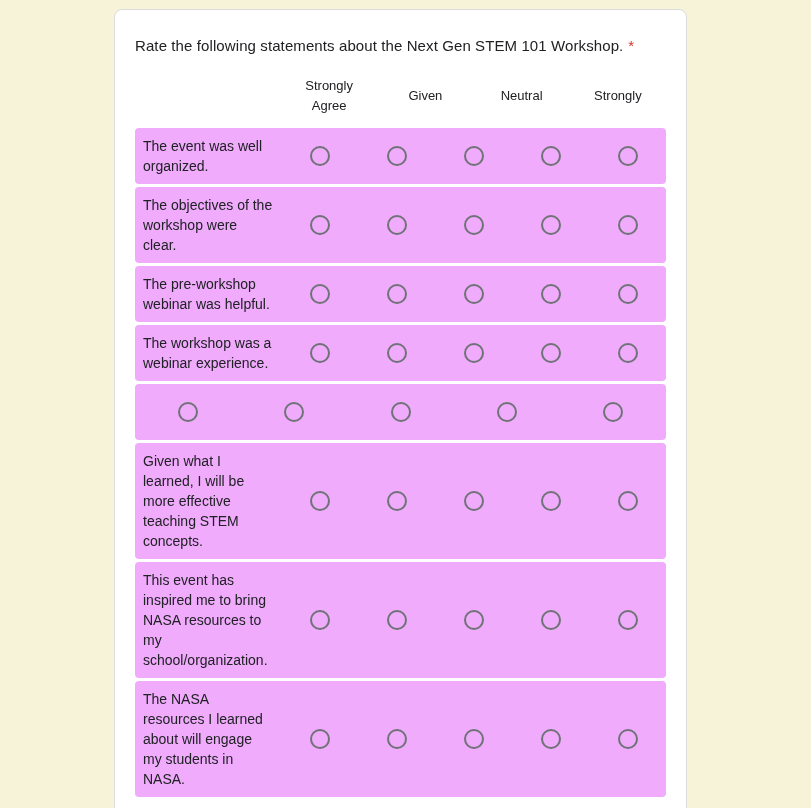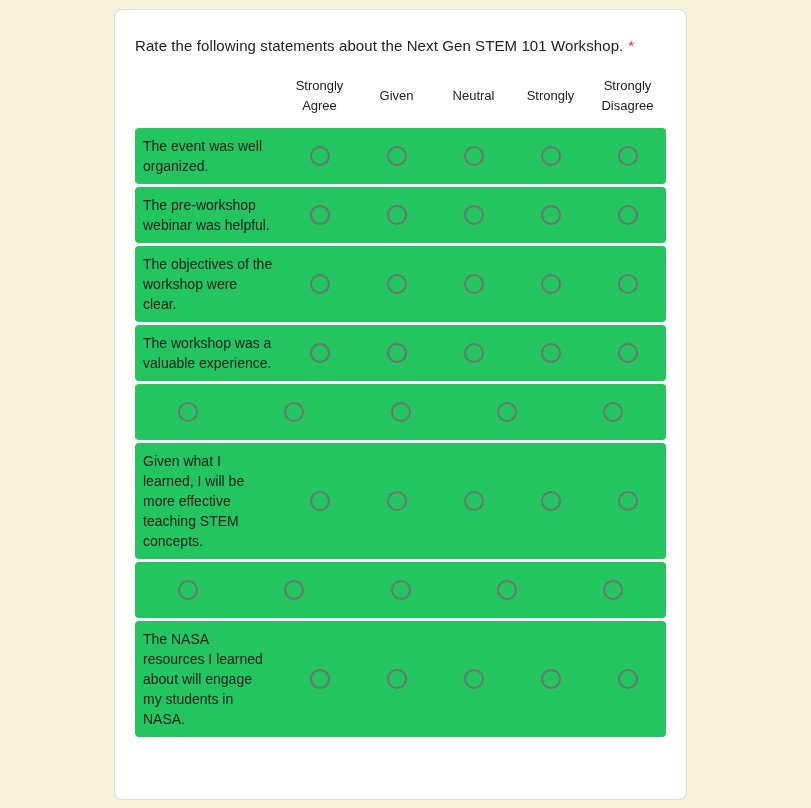--- a/index.html
+++ b/index.html
@@ -47,21 +47,21 @@
     text-align: center;
     font-size: 13px;
     line-height: 20px;
     color: #202124;
     padding: 0 6px;
   }
   .grid-rows { width: 100%; }
   .grid-row {
     display: flex;
     align-items: center;
-    background: #22c55e;
+    background: #f0abfc;
     border-radius: 4px;
     margin-bottom: 3px;
     padding: 8px 0;
     min-height: 56px;
   }
   .row-label {
     width: 146px;
     flex: none;
     padding: 0 8px;
     font-size: 14px;
@@ -92,21 +92,20 @@
     <div class="question-title">
       <span>Rate the following statements about the Next Gen STEM 101 Workshop.</span><span class="required-asterisk">*</span>
     </div>
 
     <div class="grid-header">
       <div class="header-spacer"></div>
       <div class="column-header">Strongly Agree</div>
       <div class="column-header">Given</div>
       <div class="column-header">Neutral</div>
       <div class="column-header">Strongly</div>
-      <div class="column-header">Strongly Disagree</div>
     </div>
 
     <div class="grid-rows">
         <div class="grid-row">
           <div class="row-label">The event was well organized.</div>
           <div class="option-cell">
             <span class="radio" role="radio" aria-checked="false"></span>
           </div>
           <div class="option-cell">
             <span class="radio" role="radio" aria-checked="false"></span>
@@ -115,57 +114,57 @@
             <span class="radio" role="radio" aria-checked="false"></span>
           </div>
           <div class="option-cell">
             <span class="radio" role="radio" aria-checked="false"></span>
           </div>
           <div class="option-cell">
             <span class="radio" role="radio" aria-checked="false"></span>
           </div>
         </div>
         <div class="grid-row">
+          <div class="row-label">The objectives of the workshop were clear.</div>
+          <div class="option-cell">
+            <span class="radio" role="radio" aria-checked="false"></span>
+          </div>
+          <div class="option-cell">
+            <span class="radio" role="radio" aria-checked="false"></span>
+          </div>
+          <div class="option-cell">
+            <span class="radio" role="radio" aria-checked="false"></span>
+          </div>
+          <div class="option-cell">
+            <span class="radio" role="radio" aria-checked="false"></span>
+          </div>
+          <div class="option-cell">
+            <span class="radio" role="radio" aria-checked="false"></span>
+          </div>
+        </div>
+        <div class="grid-row">
           <div class="row-label">The pre-workshop webinar was helpful.</div>
           <div class="option-cell">
             <span class="radio" role="radio" aria-checked="false"></span>
           </div>
           <div class="option-cell">
             <span class="radio" role="radio" aria-checked="false"></span>
           </div>
           <div class="option-cell">
             <span class="radio" role="radio" aria-checked="false"></span>
           </div>
           <div class="option-cell">
             <span class="radio" role="radio" aria-checked="false"></span>
           </div>
           <div class="option-cell">
             <span class="radio" role="radio" aria-checked="false"></span>
           </div>
         </div>
         <div class="grid-row">
-          <div class="row-label">The objectives of the workshop were clear.</div>
-          <div class="option-cell">
-            <span class="radio" role="radio" aria-checked="false"></span>
-          </div>
-          <div class="option-cell">
-            <span class="radio" role="radio" aria-checked="false"></span>
-          </div>
-          <div class="option-cell">
-            <span class="radio" role="radio" aria-checked="false"></span>
-          </div>
-          <div class="option-cell">
-            <span class="radio" role="radio" aria-checked="false"></span>
-          </div>
-          <div class="option-cell">
-            <span class="radio" role="radio" aria-checked="false"></span>
-          </div>
-        </div>
-        <div class="grid-row">
-          <div class="row-label">The workshop was a valuable experience.</div>
+          <div class="row-label">The workshop was a webinar experience.</div>
           <div class="option-cell">
             <span class="radio" role="radio" aria-checked="false"></span>
           </div>
           <div class="option-cell">
             <span class="radio" role="radio" aria-checked="false"></span>
           </div>
           <div class="option-cell">
             <span class="radio" role="radio" aria-checked="false"></span>
           </div>
           <div class="option-cell">
@@ -204,20 +203,21 @@
             <span class="radio" role="radio" aria-checked="false"></span>
           </div>
           <div class="option-cell">
             <span class="radio" role="radio" aria-checked="false"></span>
           </div>
           <div class="option-cell">
             <span class="radio" role="radio" aria-checked="false"></span>
           </div>
         </div>
         <div class="grid-row">
+          <div class="row-label">This event has inspired me to bring NASA resources to my school/organization.</div>
           <div class="option-cell">
             <span class="radio" role="radio" aria-checked="false"></span>
           </div>
           <div class="option-cell">
             <span class="radio" role="radio" aria-checked="false"></span>
           </div>
           <div class="option-cell">
             <span class="radio" role="radio" aria-checked="false"></span>
           </div>
           <div class="option-cell">

